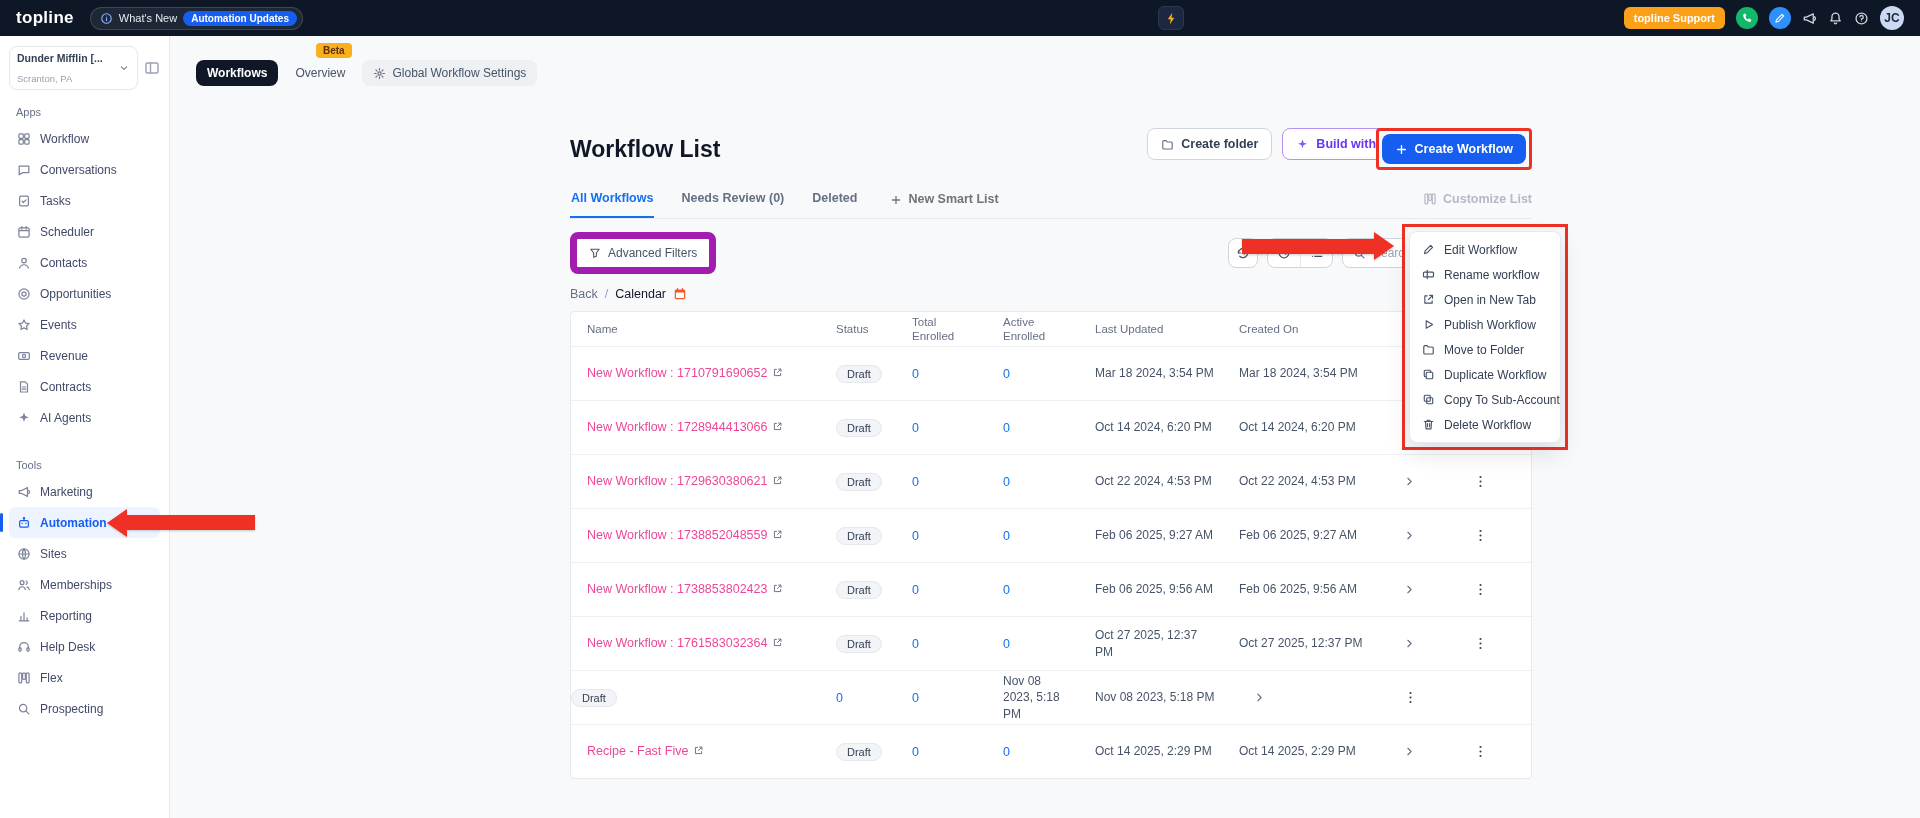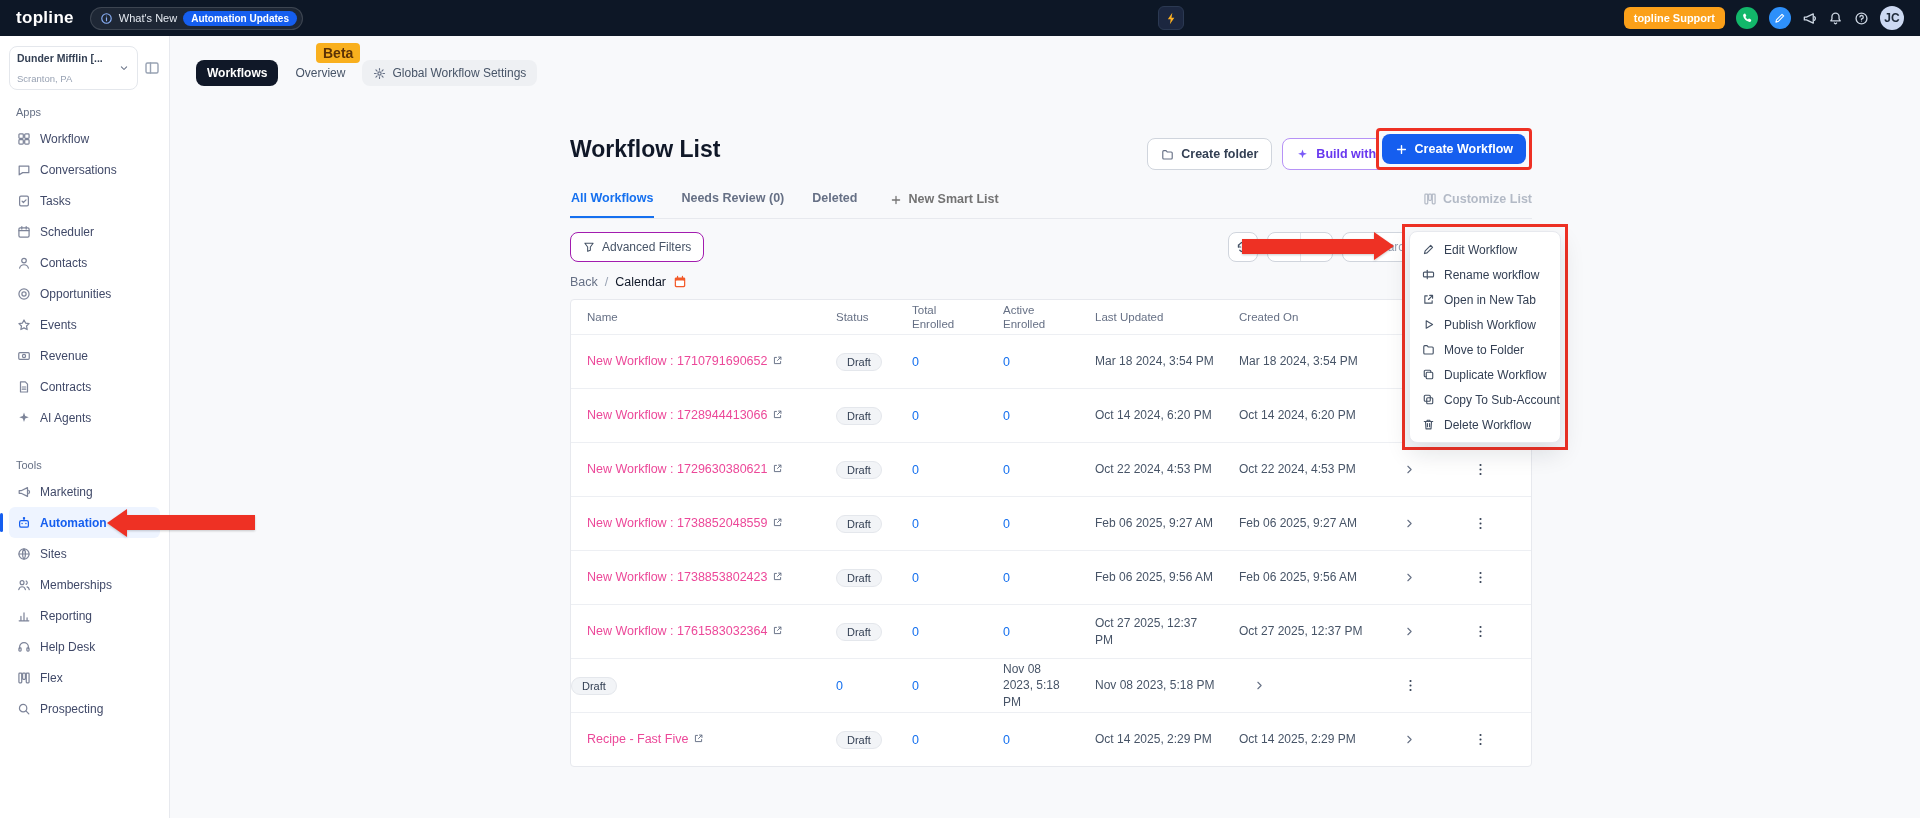--- a/index.html
+++ b/index.html
@@ -50,50 +50,50 @@
   .red-arrow .shaft{height:15px;background:#ee3124}
   .head-left{width:0;height:0;border-top:14px solid transparent;border-bottom:14px solid transparent;border-right:20px solid #ee3124}
   .head-right{width:0;height:0;border-top:14px solid transparent;border-bottom:14px solid transparent;border-left:20px solid #ee3124}
   .arrow-automation{left:98px;top:50%;transform:translateY(-50%)}
   .arrow-automation .shaft{width:128px}
   .arrow-menu{left:1072px;top:196px;z-index:45}
   .arrow-menu .shaft{width:132px}
 
   
   .main{position:absolute;left:170px;top:36px;width:1750px;height:782px;background:#f8f9fb}
-  .beta-badge{position:absolute;left:146px;top:7px;background:#f9b01e;color:#5c3206;font-size:14px;font-weight:bold;padding:2px 7px;border-radius:4px;z-index:5}
+  .beta-badge{position:absolute;left:146px;top:7px;background:#f9b01e;color:#5c3206;font-size:10px;font-weight:bold;padding:2px 7px;border-radius:4px;z-index:5}
   .subtabs{position:absolute;left:26px;top:24px;display:flex;align-items:center;gap:6px}
   .subtab{font-size:12px;color:#475467;padding:6px 11px;border-radius:8px;display:flex;align-items:center;gap:6px;cursor:pointer}
   .subtab.dark{background:#101828;color:#fff;font-weight:bold}
   .subtab.gray{background:#eef0f3}
   .subtab .ic{width:13px;height:13px;color:#667085}
   .content{position:absolute;left:400px;top:92px;width:962px}
   .title-row{display:flex;align-items:center;justify-content:space-between}
   h1{font-size:23px;font-weight:bold;color:#101828}
-  .actions{display:flex;align-items:flex-end}
+  .actions{display:flex;align-items:flex-start}
   .btn{display:inline-flex;align-items:center;gap:7px;font-size:12.5px;font-weight:bold;border-radius:8px;padding:8px 13px;white-space:nowrap}
   .btn .ic{width:13px;height:13px}
   .btn-outline{background:#fff;border:1px solid #d0d5dd;color:#344054}
   .btn-outline .ic{color:#667085}
   .btn-ai{background:#fff;border:1px solid #b692f6;color:#6938ef;margin-left:10px}
   .btn-ai .ic{color:#7a5af8}
   .red-wrap{border:3.5px solid #ee3124;border-radius:4px;padding:3px;background:#f8f9fb;margin-left:-30px;position:relative;z-index:6}
   .btn-primary{background:#155eef;color:#fff}
 
   .tabs-row{display:flex;align-items:center;border-bottom:1px solid #e7e9ee;margin-top:10px}
   .list-tabs-left{display:flex;align-items:center}
   .wtab{font-size:12.5px;font-weight:bold;color:#667085;padding:11px 1px;margin-right:26px;border-bottom:2px solid transparent;cursor:pointer}
   .wtab.active{color:#1570ef;border-bottom-color:#1570ef}
   .smartlist{display:flex;align-items:flex-end;gap:6px;font-size:12.5px;font-weight:bold;color:#737373;margin-left:6px;cursor:pointer}
   .smartlist .ic{width:12px;height:12px}
   .customize{margin-left:auto;display:flex;align-items:center;gap:6px;font-size:12.5px;font-weight:bold;color:#b3bac6}
   .customize .ic{width:14px;height:14px}
 
   .filter-row{display:flex;align-items:center;margin-top:13px}
-  .adv-filters{display:flex;align-items:center;gap:7px;background:#fff;border:1px solid #a21caf;border-radius:8px;padding:7px 12px;font-size:12px;color:#475467}
+  .adv-filters{display:flex;align-items:center;gap:7px;background:#fff;border:7px solid #a21caf;border-radius:8px;padding:7px 12px;font-size:12px;color:#475467}
   .adv-filters .ic{width:12px;height:12px}
   .filter-icons{margin-left:auto;display:flex;align-items:center;gap:9px}
   .icon-btn{width:30px;height:30px;background:#fff;border:1px solid #d0d5dd;border-radius:8px;display:flex;align-items:center;justify-content:center;color:#475467;cursor:pointer}
   .icon-btn .ic{width:14px;height:14px}
   .segmented{display:flex;background:#fff;border:1px solid #d0d5dd;border-radius:8px;overflow:hidden}
   .seg-cell{width:32px;height:28px;display:flex;align-items:center;justify-content:center;color:#475467;cursor:pointer}
   .seg-cell + .seg-cell{border-left:1px solid #e4e7ec}
   .seg-cell .ic{width:14px;height:14px}
   .search-box{width:190px;height:30px;background:#fff;border:1px solid #d0d5dd;border-radius:8px;display:flex;align-items:center;gap:7px;padding:0 10px;font-size:12px;color:#98a2b3;cursor:text}
   .search-box .ic{width:13px;height:13px;color:#667085}

